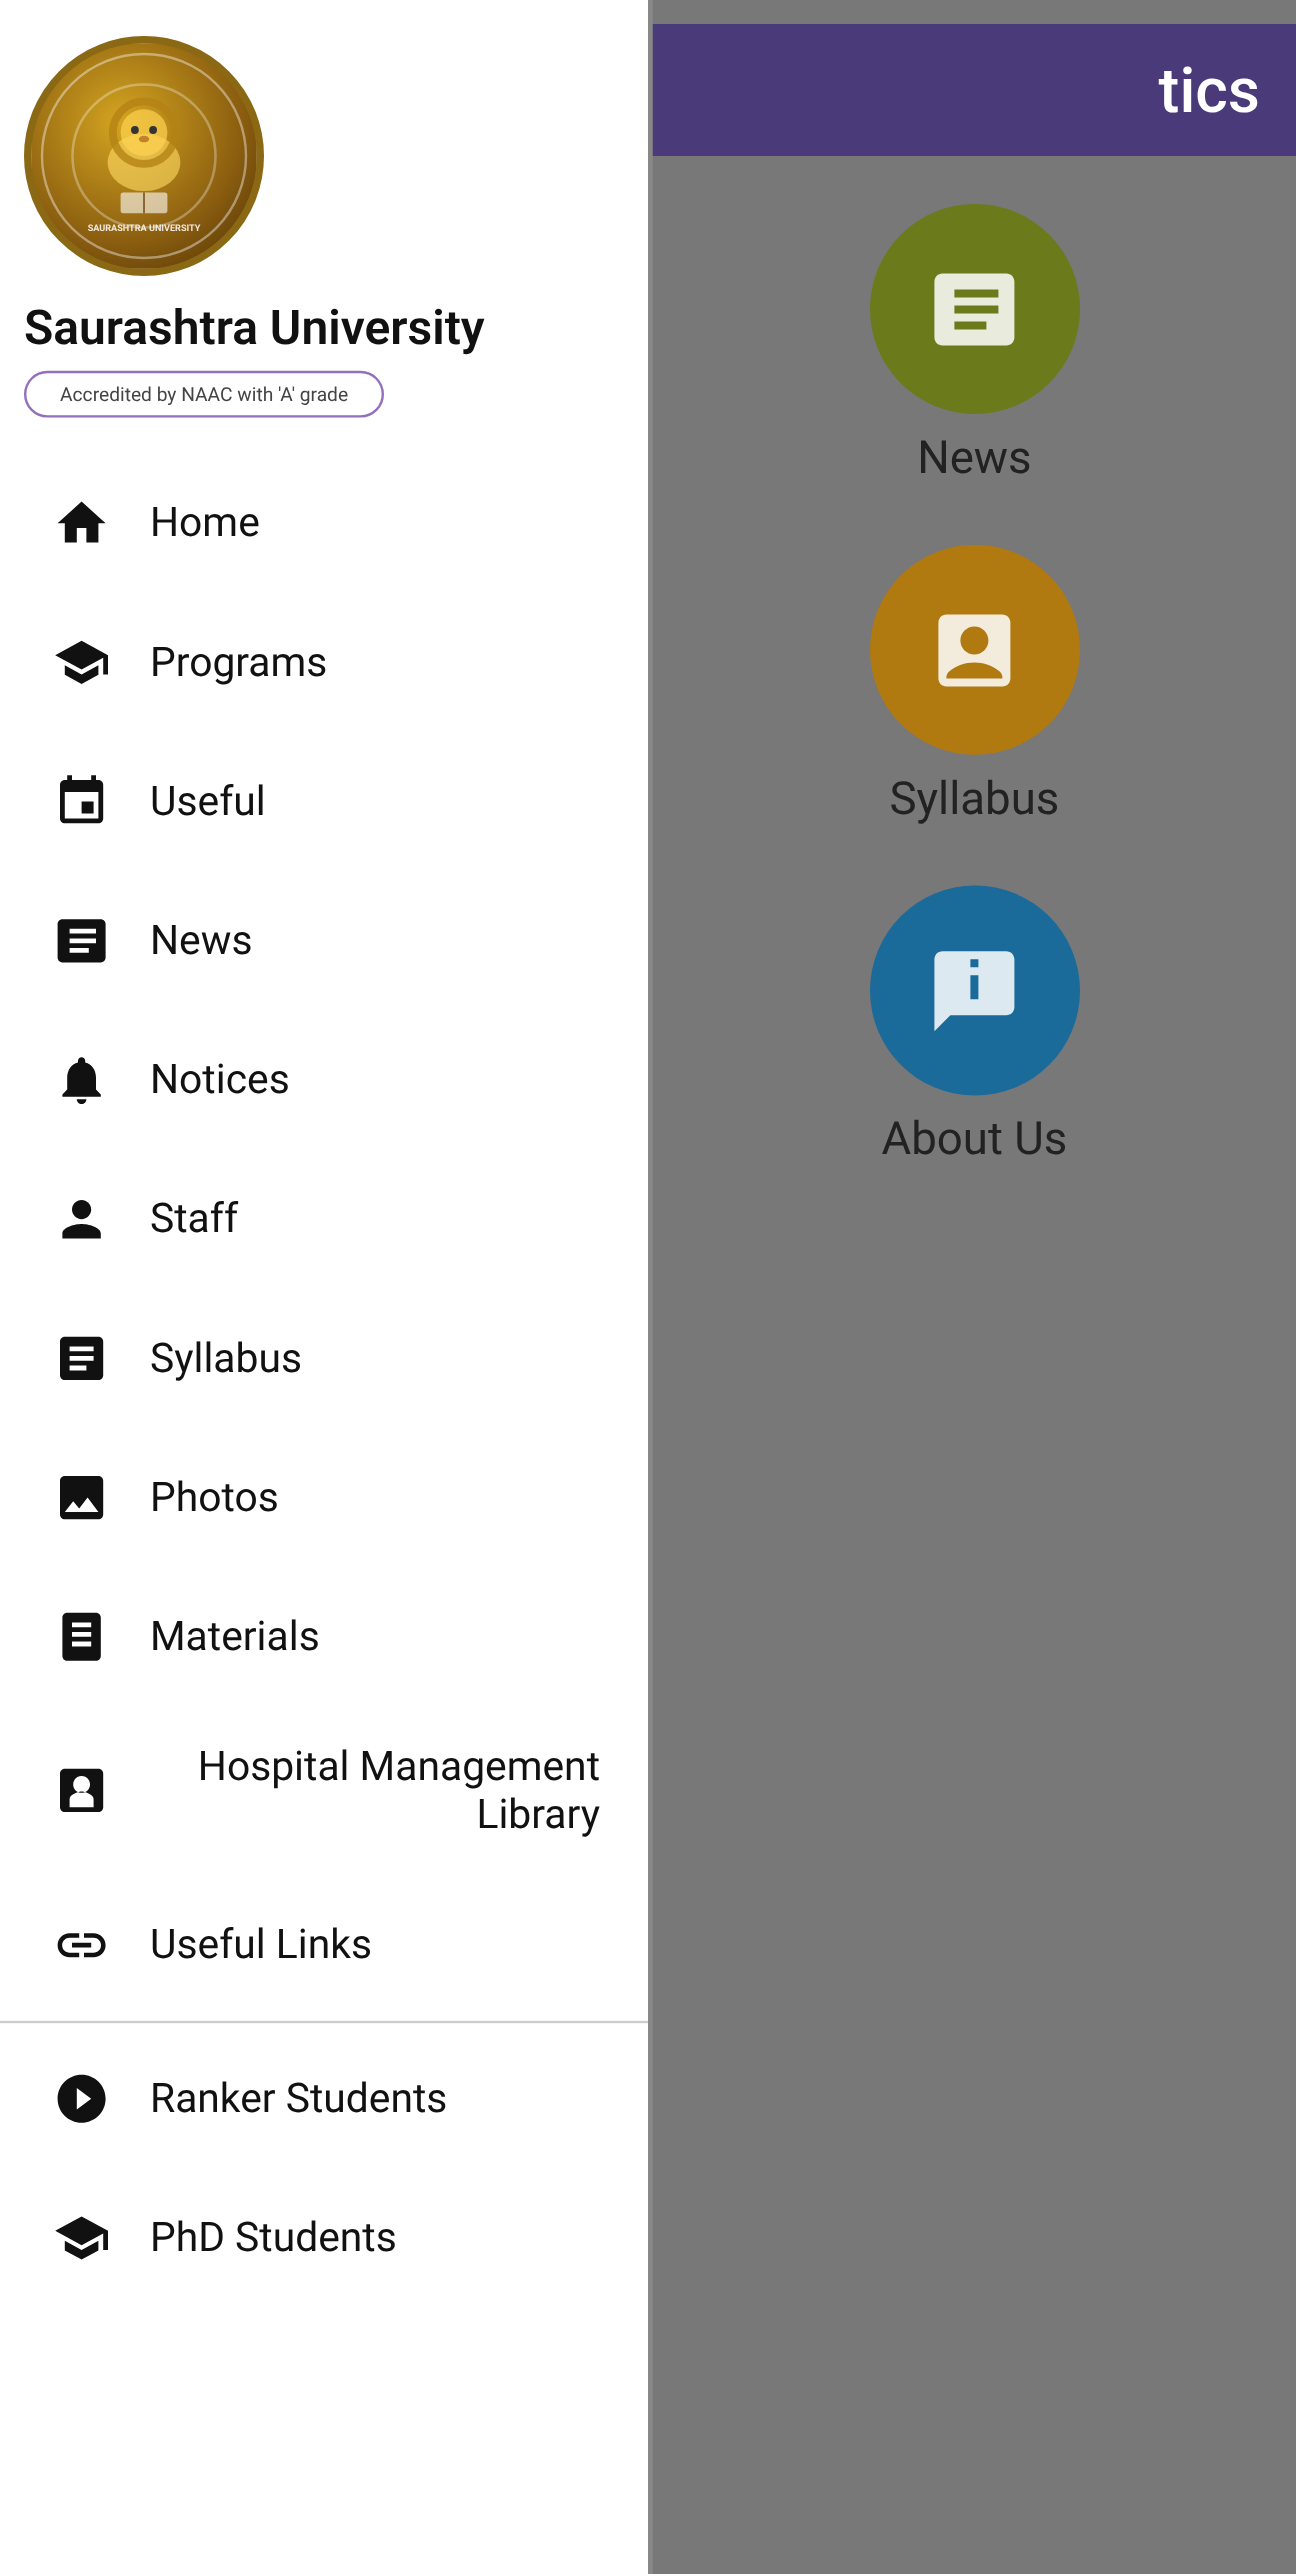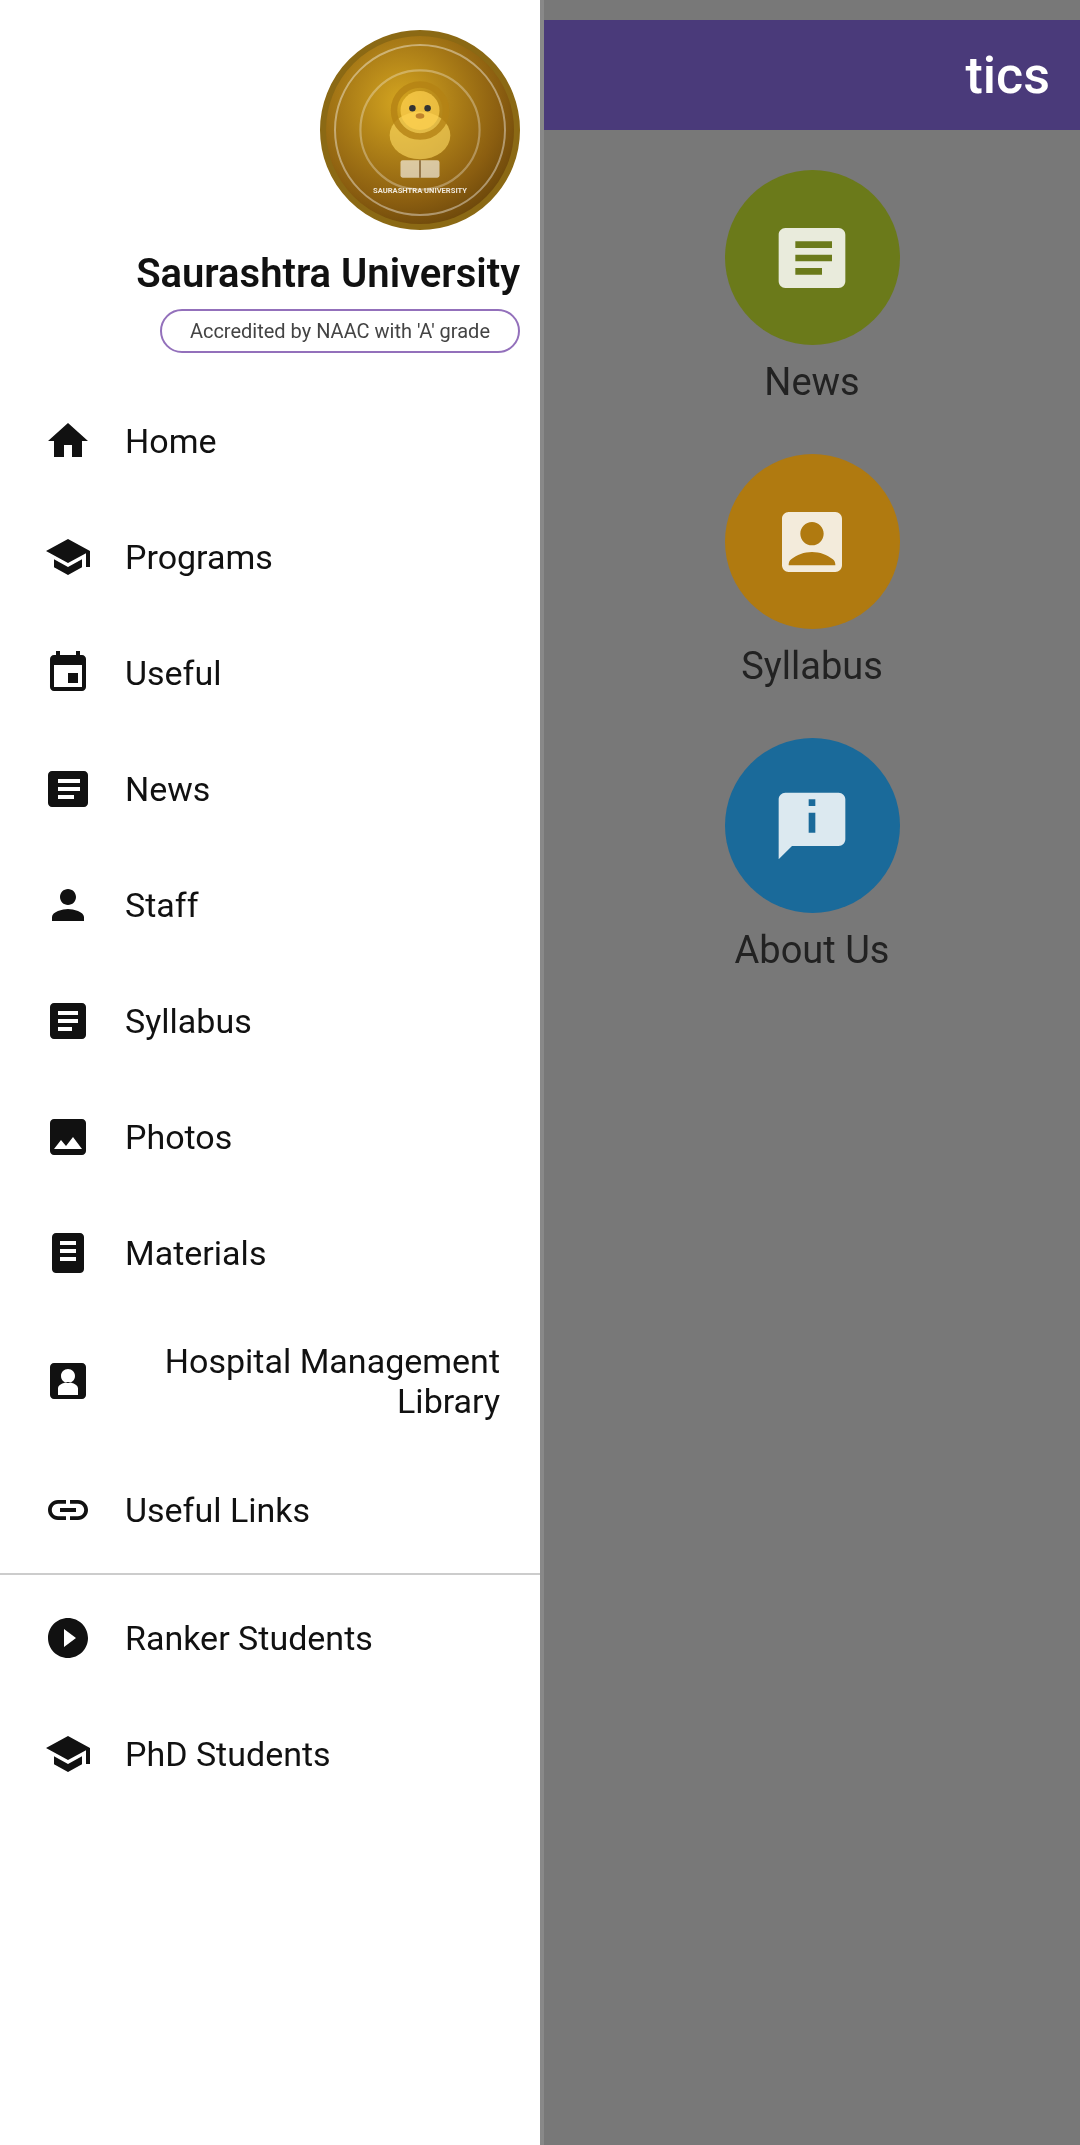--- a/index.html
+++ b/index.html
@@ -95,21 +95,21 @@
       background: #fff;
       display: flex;
       flex-direction: column;
       align-items: center;
       overflow: hidden;
     }
 
     .sidebar-header {
       display: flex;
       flex-direction: column;
-      align-items: flex-end;
+      align-items: flex-start;
       padding: 30px 20px 20px;
       width: 100%;
     }
 
     .logo-circle {
       width: 200px;
       height: 200px;
       border-radius: 50%;
       background: radial-gradient(circle at 40% 35%, #d4a520, #8b5e10 60%, #4a2e05);
       display: flex;
@@ -143,21 +143,21 @@
       font-weight: 600;
       color: #111;
       margin-bottom: 12px;
       text-align: center;
     }
 
     .accreditation-badge {
       border: 2px solid #9370bb;
       border-radius: 30px;
       padding: 8px 28px;
-      font-size: 20px;
+      font-size: 16px;
       color: #444;
       margin-bottom: 10px;
     }
 
     .nav-list {
       width: 100%;
       flex: 1;
       overflow-y: auto;
       text-align: right;
     }
@@ -301,20 +301,28 @@
 
     <div class="nav-item">
       <span class="nav-icon">
         <svg viewBox="0 0 24 24">
             <path d="M20 3H4c-1.1 0-2 .9-2 2v14c0 1.1.9 2 2 2h16c1.1 0 2-.9 2-2V5c0-1.1-.9-2-2-2zm-5 14H7v-2h8v2zm3-4H7v-2h11v2zm0-4H7V7h11v2z"></path>
           </svg>
       </span>
       <span class="nav-label">News</span>
     </div>
 
+    <div class="nav-item">
+      <span class="nav-icon">
+        <svg viewBox="0 0 24 24">
+            <path d="M18 11c0-3.07-1.64-5.64-4.5-6.32V4c0-.83-.67-1.5-1.5-1.5s-1.5.67-1.5 1.5v.68C7.63 5.36 6 7.92 6 11v5l-2 2v1h16v-1l-2-2v-5zm-6 11c1.1 0 2-.9 2-2h-4c0 1.1.9 2 2 2z"></path>
+          </svg>
+      </span>
+      <span class="nav-label">Notices</span>
+    </div>
 
     <div class="nav-item">
       <span class="nav-icon">
         <svg viewBox="0 0 24 24">
             <path d="M12 12c2.21 0 4-1.79 4-4s-1.79-4-4-4-4 1.79-4 4 1.79 4 4 4zm0 2c-2.67 0-8 1.34-8 4v2h16v-2c0-2.66-5.33-4-8-4z"></path>
           </svg>
       </span>
       <span class="nav-label">Staff</span>
     </div>
 

